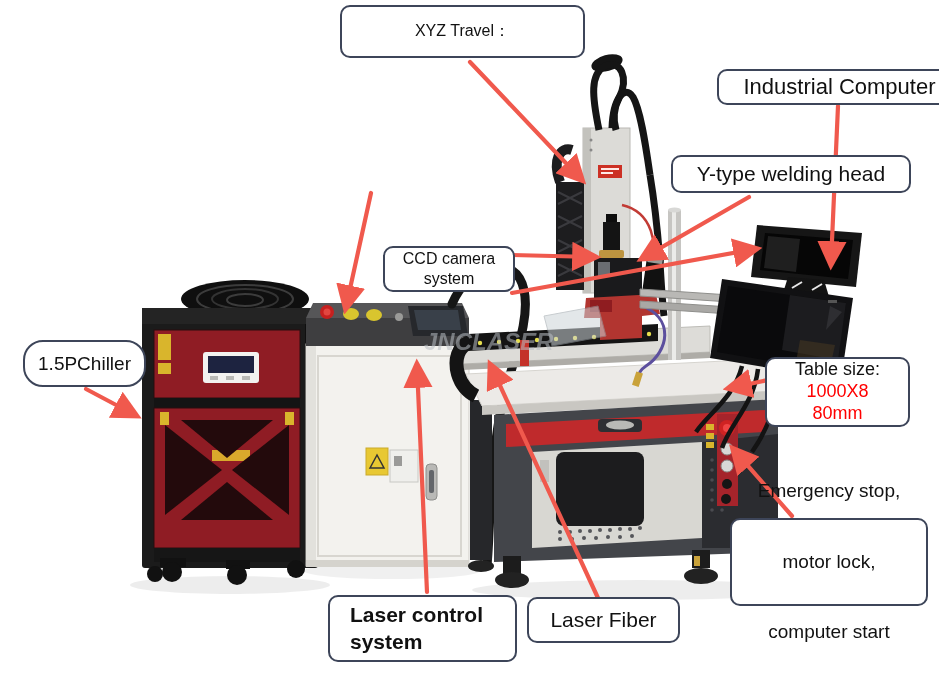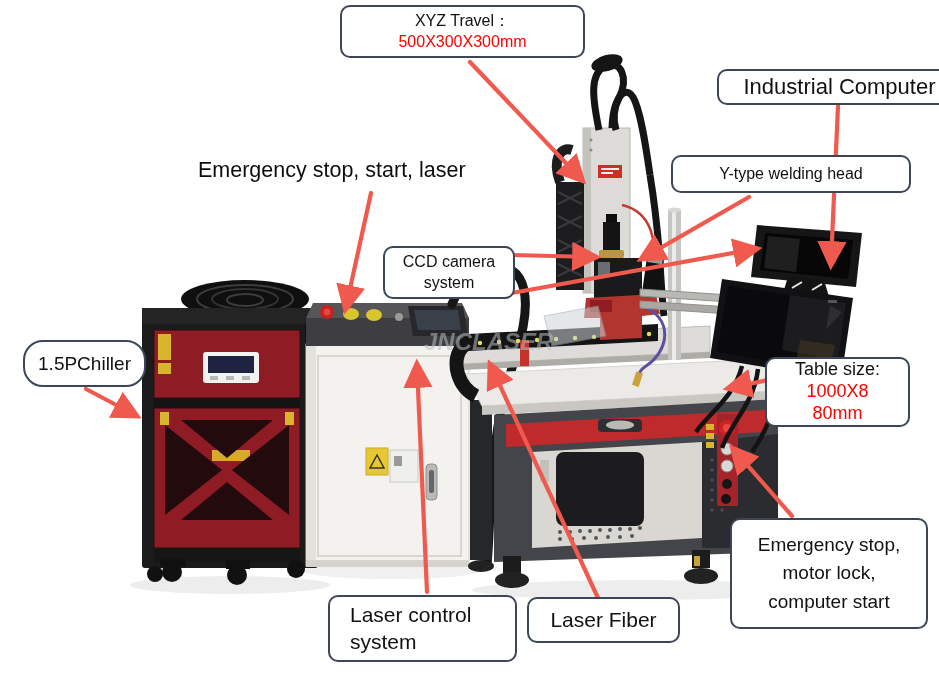--- a/index.html
+++ b/index.html
@@ -270,55 +270,53 @@
       <line x1="86" y1="389" x2="135" y2="415" marker-end="url(#ah)"></line>
       <line x1="768" y1="380" x2="730" y2="388" marker-end="url(#ah)"></line>
       <line x1="792" y1="516" x2="734" y2="450" marker-end="url(#ah)"></line>
       <line x1="427" y1="592" x2="417" y2="366" marker-end="url(#ah)"></line>
       <line x1="598" y1="598" x2="491" y2="366" marker-end="url(#ah)"></line>
     </g>
   </svg>
 
   <div class="callout" style="left:340px;top:5px;width:245px;height:53px;font-size:16px;">
     <span>XYZ Travel：</span>
-    <span class="red">500X300X300mm</span>
   </div>
 
   <div class="callout" style="left:673px;top:69px;width:245px;height:36px;font-size:22px;margin-left:44px;">
     <span>Industrial Computer</span>
   </div>
 
-  <div class="callout" style="left:671px;top:155px;width:240px;height:38px;font-size:16px;">
+  <div class="callout" style="left:671px;top:155px;width:240px;height:38px;font-size:21px;">
     <span>Y-type welding head</span>
   </div>
 
-  <div class="plain-label" style="left:198px;top:158px;font-size:21.5px;">Emergency stop, start, laser</div>
-
-  <div class="callout" style="left:383px;top:246px;width:132px;height:53px;font-size:16px;">
+
+  <div class="callout" style="left:383px;top:246px;width:132px;height:46px;font-size:16px;">
     <span>CCD camera</span>
     <span>system</span>
   </div>
 
   <div class="callout" style="left:23px;top:340px;width:123px;height:47px;font-size:19px;border-radius:20px;">
     <span>1.5PChiller</span>
   </div>
 
   <div class="callout" style="left:765px;top:357px;width:145px;height:70px;font-size:18px;line-height:1.22;">
     <span>Table size:</span>
     <span class="red">1000X8</span>
     <span class="red">80mm</span>
   </div>
 
-  <div class="callout" style="left:730px;top:518px;width:198px;height:111px;font-size:19px;line-height:1.5;">
+  <div class="callout" style="left:730px;top:518px;width:198px;height:88px;font-size:19px;line-height:1.5;gap:42px;">
     <span>Emergency stop,</span>
     <span>motor lock,</span>
     <span>computer start</span>
   </div>
 
-  <div class="callout" style="left:328px;top:595px;width:189px;height:67px;font-size:21px;align-items:flex-start;padding-left:20px;text-align:left;">
+  <div class="callout" style="left:328px;top:595px;width:189px;height:67px;font-size:21px;align-items:flex-start;padding-left:20px;text-align:left;font-weight:bold;">
     <span>Laser control</span>
     <span>system</span>
   </div>
 
   <div class="callout" style="left:527px;top:597px;width:153px;height:46px;font-size:21px;">
     <span>Laser Fiber</span>
   </div>
 
 </div>
 

